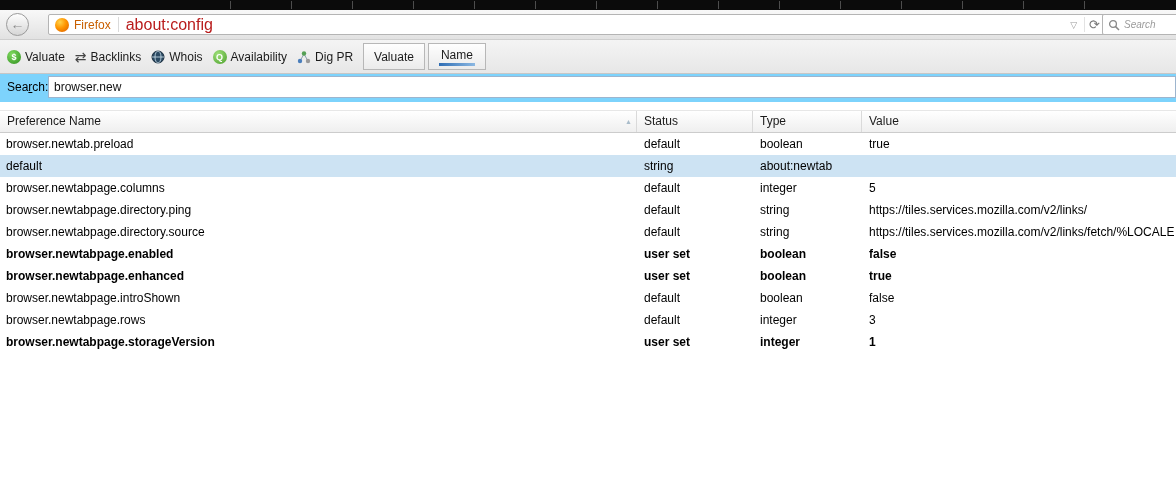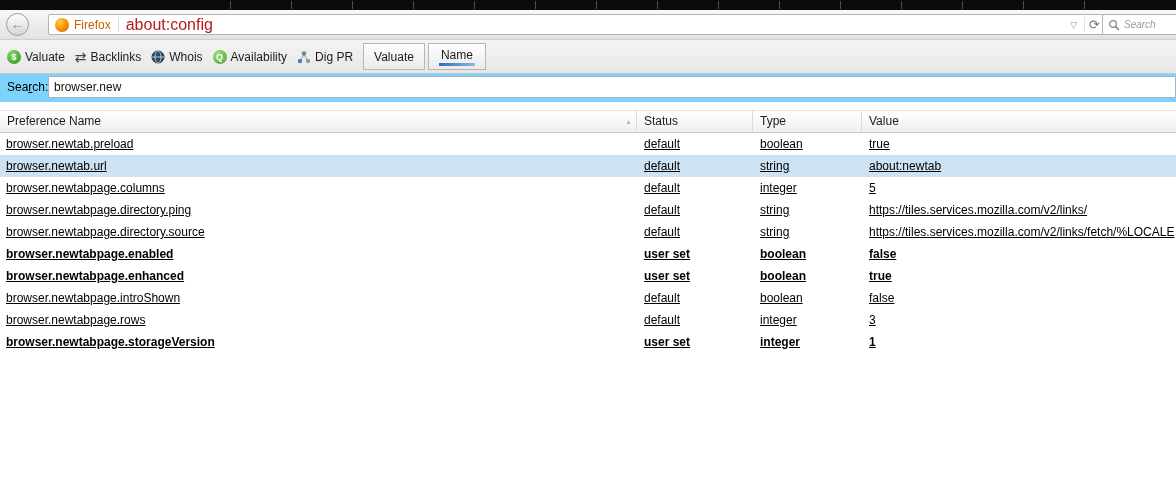--- a/index.html
+++ b/index.html
@@ -66,21 +66,21 @@
     font-size:12px; color:#1b1b1b; }
   .hcell { line-height:21px; padding-left:7px; border-right:1px solid #dadada;
     position:relative; white-space:nowrap; overflow:hidden; cursor:pointer; }
   .hcell:first-child { }
   .hcell:last-child { border-right:none; }
   .sortcaret { position:absolute; right:4px; top:0; line-height:21px; font-size:7px; color:#a9bcca; }
 
   
   .rows { position:absolute; top:133px; left:0; width:1176px; }
   .prefrow { display:grid; grid-template-columns:637px 116px 109px 1fr; height:22px;
-    line-height:22px; font-size:12px; color:#000; cursor:default;text-decoration:underline; }
+    line-height:22px; font-size:12px; color:#000; cursor:default; }
   .prefrow > div { padding-left:7px; white-space:nowrap; overflow:hidden; }
   .prefrow > div:first-child { padding-left:6px; }
   .prefrow.selected { background:var(--selected-row,#cde3f3); }
   .prefrow.userset { font-weight:bold; }
 </style>
 </head>
 <body>
 
 <div id="screen">
 
@@ -173,21 +173,20 @@
   </div>
 
   <div class="rows">
       <div class="prefrow">
         <div>browser.newtab.preload</div>
         <div>default</div>
         <div>boolean</div>
         <div>true</div>
       </div>
       <div class="prefrow selected">
-        <div>browser.newtab.url</div>
         <div>default</div>
         <div>string</div>
         <div>about:newtab</div>
       </div>
       <div class="prefrow">
         <div>browser.newtabpage.columns</div>
         <div>default</div>
         <div>integer</div>
         <div>5</div>
       </div>

